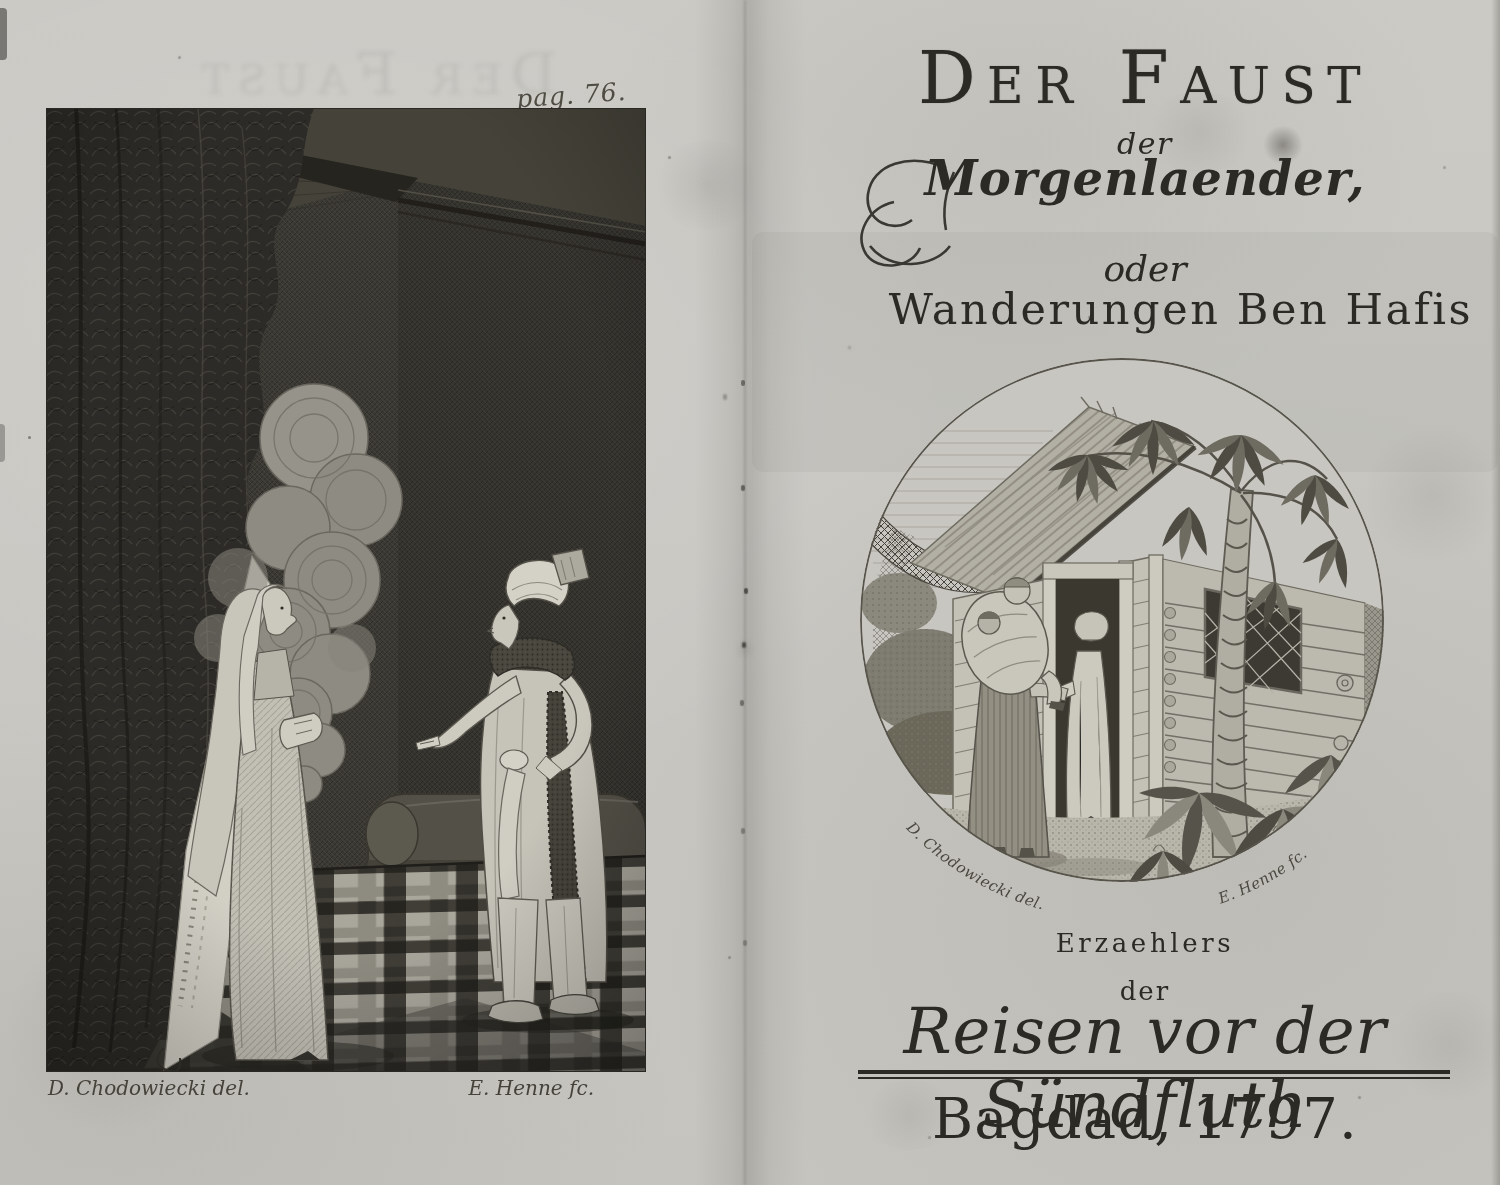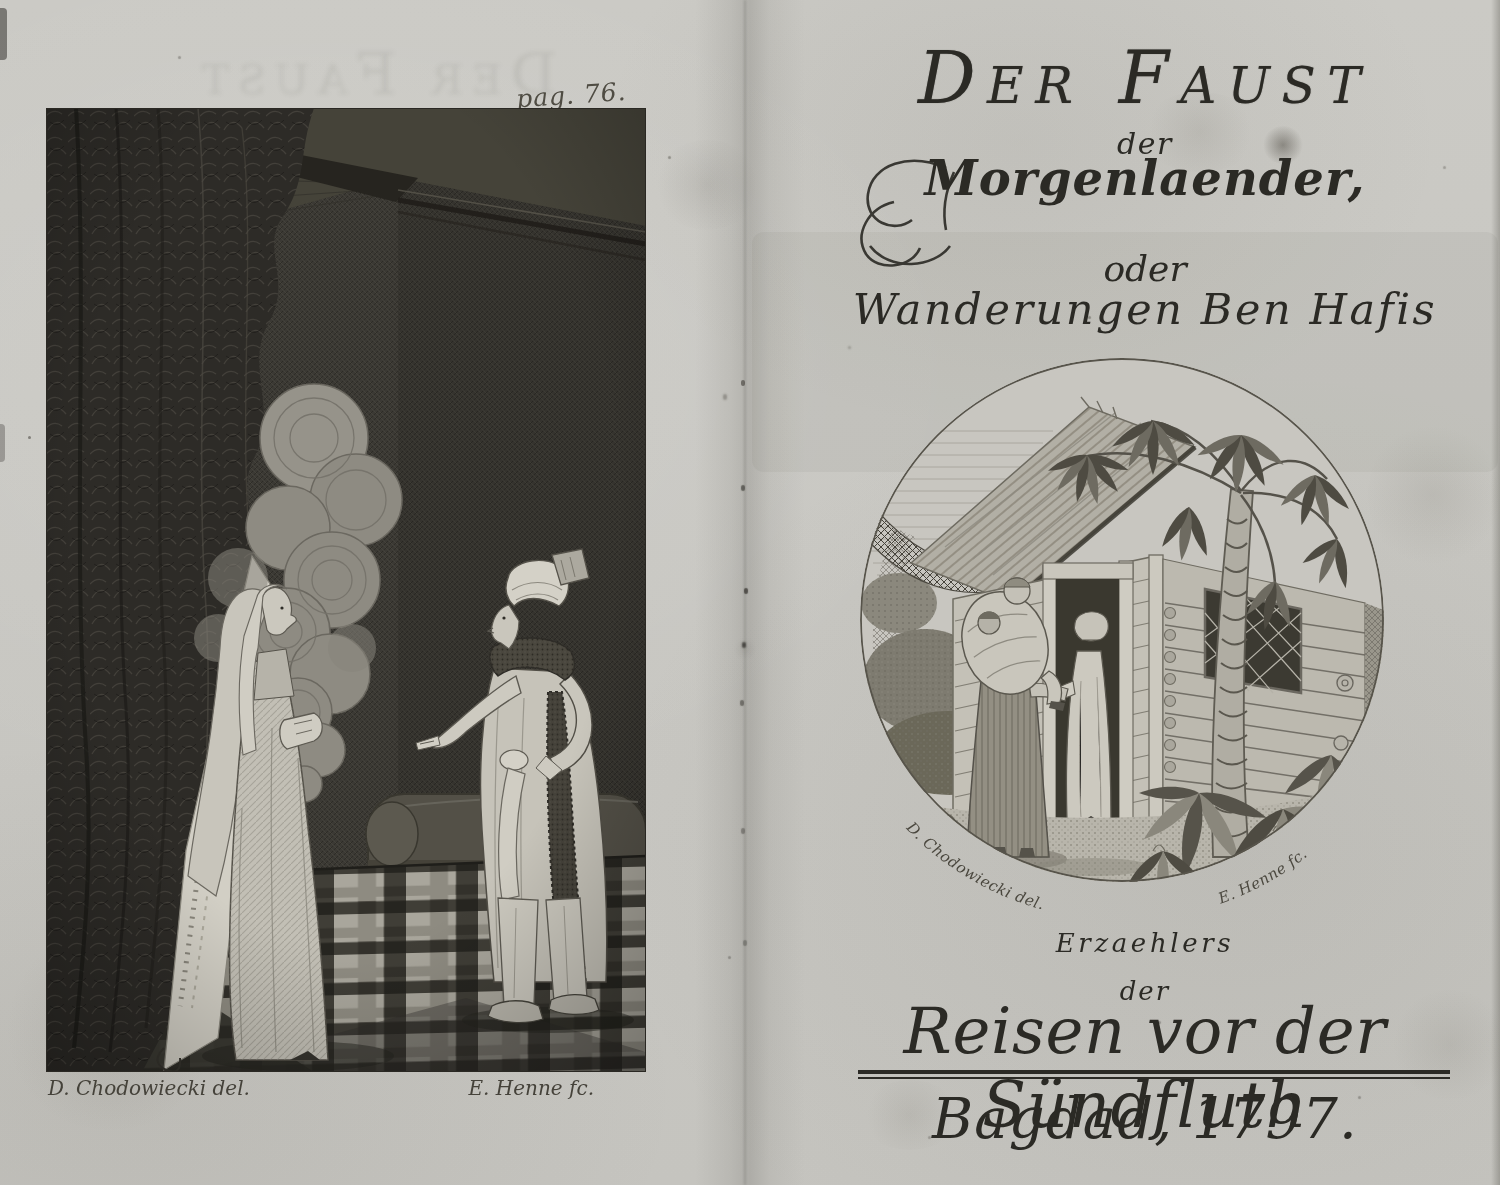--- a/index.html
+++ b/index.html
@@ -40,27 +40,27 @@
   .edgeR{left:1491px;top:0;width:9px;height:1185px;background:linear-gradient(90deg, rgba(0,0,0,0), rgba(58,56,48,.28));}
   .tickL1{left:0;top:8px;width:7px;height:52px;background:rgba(40,38,33,.5);border-radius:0 4px 4px 0;}
   .tickL2{left:0;top:424px;width:5px;height:38px;background:rgba(40,38,33,.3);border-radius:0 4px 4px 0;}
   
   .pag-note{left:516px;top:80px;width:130px;font-style:italic;font-size:25px;color:#4f4c43;transform:rotate(-4deg);letter-spacing:1px;}
   .plate{left:46px;top:108px;}
   .plate-captions{left:46px;top:1076px;width:600px;display:flex;justify-content:space-between;
     padding:0 52px 0 2px;box-sizing:border-box;font-style:italic;font-size:20px;color:#45423a;}
   
   .rp{left:750px;top:0;width:750px;height:1185px;}
-  .rp .line{position:absolute;left:95px;width:600px;text-align:center;color:#2b2a25;font-style:italic;}
+  .rp .line{position:absolute;left:95px;width:600px;text-align:center;color:#2b2a25;}
   .sc{font-variant:small-caps;}
   .t-main{top:36px;font-size:72px;letter-spacing:.16em;text-shadow:0 0 1px rgba(43,42,37,.5);}
   .t-der{top:126px;font-size:30px;font-style:italic;letter-spacing:.05em;}
   .t-script{top:150px;font-size:48px;font-style:italic;font-weight:bold;letter-spacing:1px;}
   .t-oder{top:248px;font-size:36px;font-style:italic;}
-  .t-sub{top:284px;font-size:43px;letter-spacing:.06em;}
+  .t-sub{top:284px;font-size:43px;letter-spacing:.06em;margin-left:36px;}
   .t-erz{top:928px;font-size:26px;letter-spacing:.14em;}
   .t-der2{top:976px;font-size:26px;letter-spacing:.08em;}
   .t-series{top:994px;font-size:64px;font-style:italic;letter-spacing:.01em;}
   .rule2{position:absolute;left:108px;top:1070px;width:592px;height:3px;border-top:4px solid #2b2a25;border-bottom:2px solid #2b2a25;}
   .t-imprint{top:1086px;font-size:56px;letter-spacing:.02em;}
   .vignette{position:absolute;left:103px;top:351px;}
   .flourish{position:absolute;left:100px;top:150px;}
   .ghost{left:128px;top:40px;width:470px;text-align:center;font-size:58px;letter-spacing:.15em;
     color:rgba(80,78,70,.09);transform:scaleX(-1);filter:blur(2px);}
 </style>

